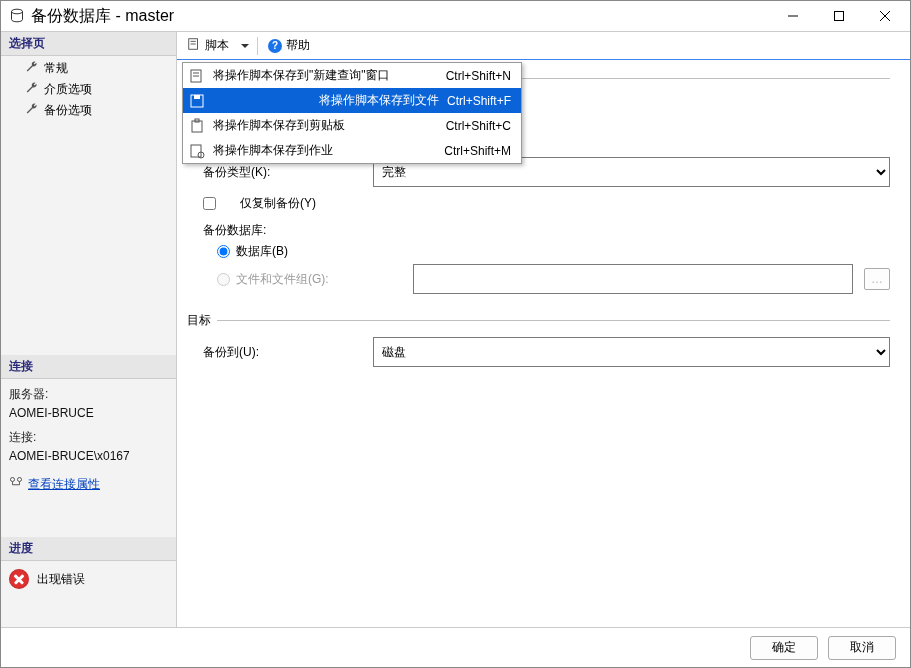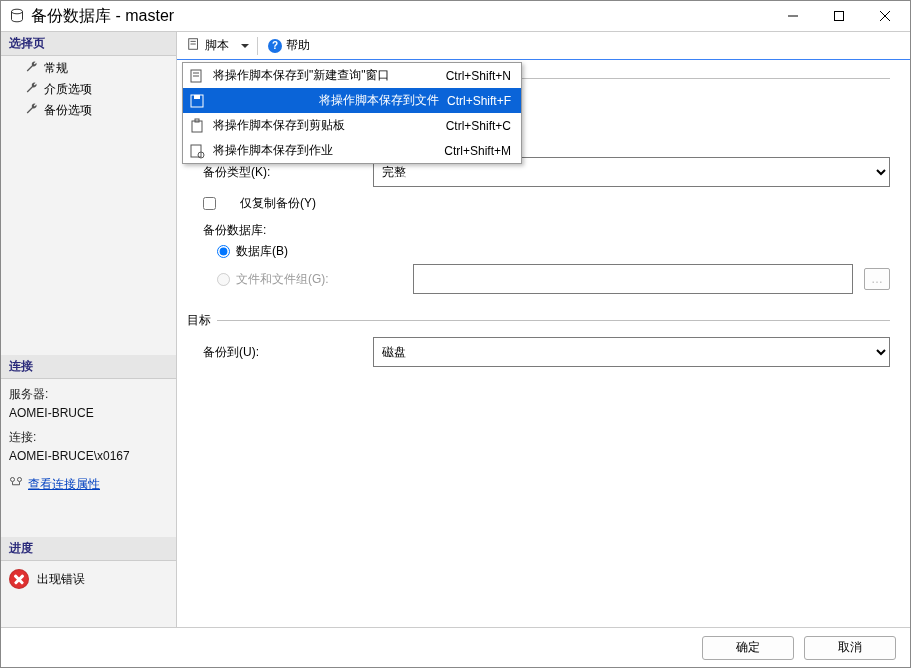--- a/index.html
+++ b/index.html
@@ -43,21 +43,21 @@
   .checkbox-row { display: flex; align-items: center; gap: 24px; margin: 8px 0 8px 16px; }
   .radio-row { display: flex; align-items: center; gap: 6px; margin: 4px 0 4px 30px; }
   .radio-row.disabled { color: #9b9b9b; }
   .ellipsis-btn { width: 26px; height: 22px; border: 1px solid #aaa; background: #fdfdfd; border-radius: 2px; margin-left: 5px; display: flex; align-items: center; justify-content: center; }
   .dest-row { display: flex; align-items: flex-start; gap: 8px; margin: 6px 0 0 0; }
   .dest-listbox { flex: 1; height: 100px; border: 1px solid #7a7a7a; background: #fff; }
   .dest-btns { display: flex; flex-direction: column; gap: 6px; }
   .std-btn { width: 75px; height: 24px; border: 1px solid #aaa; background: #fdfdfd; border-radius: 3px; font-size: 12px; }
   .std-btn.disabled { color: #9b9b9b; }
   .footer { height: 40px; border-top: 1px solid #ccc; display: flex; align-items: center; justify-content: flex-end; gap: 10px; padding: 0 14px; }
-  .footer .std-btn { width: 92px; }
+  .footer .std-btn { width: 68px; }
   
   .dropdown-menu {
     position: absolute; top: 61px; left: 181px; width: 340px;
     background: #fff; border: 1px solid #9a9a9a;
     box-shadow: 2px 2px 4px rgba(0,0,0,0.25); z-index: 100;
   }
   .menu-row { display: flex; align-items: center; padding: 4px 10px 4px 6px; gap: 8px; }
   .menu-row.selected { background: #0a64d8; color: #fff; text-align: right; }
   .menu-row .menu-icon { width: 16px; height: 16px; flex-shrink: 0; display: flex; align-items: center; justify-content: center; }
   .menu-row .menu-label { flex: 1; white-space: nowrap; }

